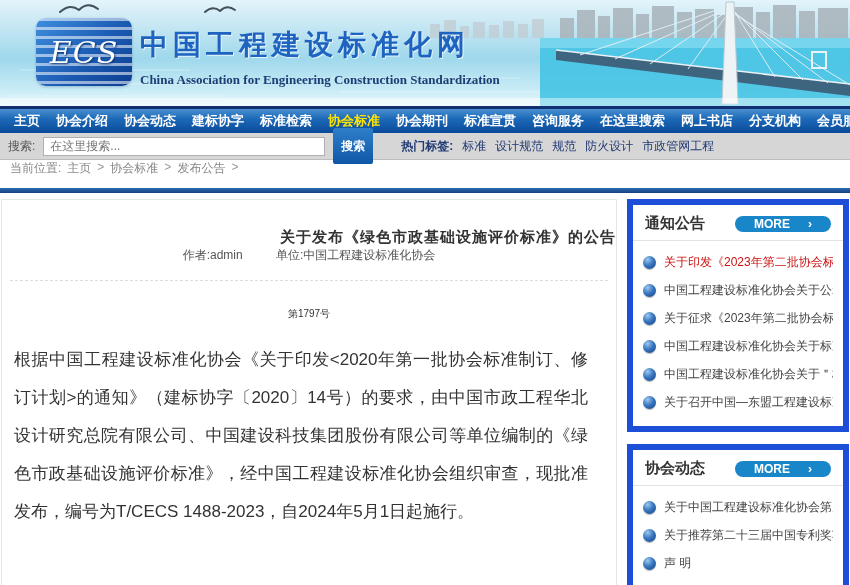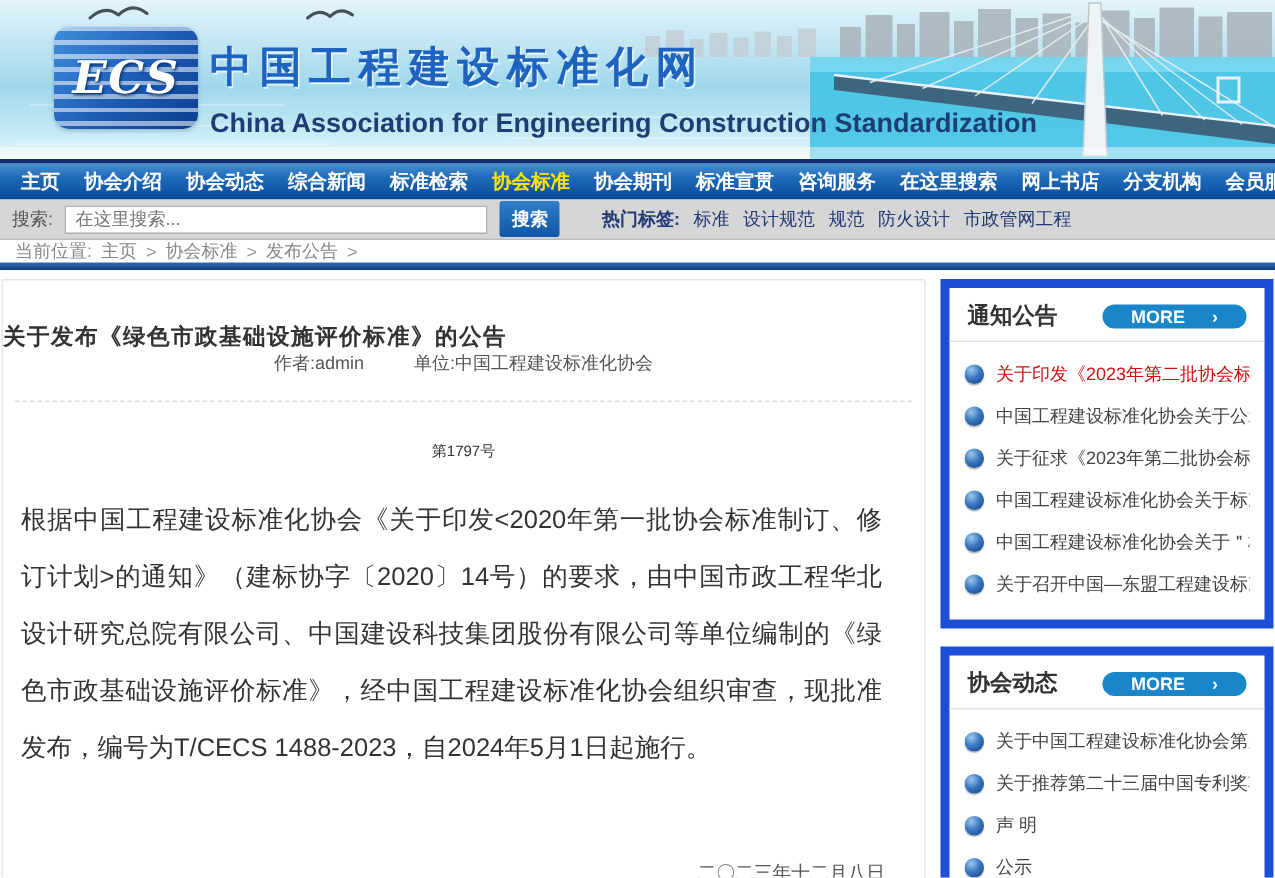--- a/index.html
+++ b/index.html
@@ -11,63 +11,63 @@
   .site-header { position:relative; height:106px; overflow:hidden;
     background:linear-gradient(180deg,#e3f4fb 0%,#bfe4f2 30%,#9fd8ec 55%,#c9ecf6 85%,#e9f7fb 100%); }
   .header-art { position:absolute; inset:0; }
   .logo { position:absolute; left:36px; top:18px; width:96px; height:68px;
     border-radius:10px;
     background:
       repeating-linear-gradient(180deg, rgba(255,255,255,.55) 0 3px, rgba(255,255,255,0) 3px 9px),
       linear-gradient(135deg,#3f8edd 0%,#1c5cb4 55%,#0b3e8f 100%);
     display:flex; align-items:center; justify-content:center;
     box-shadow:0 1px 3px rgba(0,40,90,.25); }
-  .logo-text { font-family:"DejaVu Serif",serif; font-weight:bold; font-style:italic;
+  .logo-text { font-family:"DejaVu Serif",serif; font-weight:normal; font-style:italic;
     font-size:30px; color:#ffffff; text-shadow:1px 1px 2px #0a3270; letter-spacing:1px; }
   .titles { position:absolute; left:140px; top:26px; }
   .site-title { font-family:Liberation Mono, monospace; font-weight:bold;
     font-size:28px; color:#1e63c0; letter-spacing:5px; text-shadow:1px 1px 0 rgba(255,255,255,.7); }
-  .site-subtitle { margin-top:8px; font-family:Liberation Sans, sans-serif;
-    font-weight:bold; font-size:18px; color:#1d3d74; }
+  .site-subtitle { margin-top:8px; font-family:Liberation Serif, serif;
+    font-weight:bold; font-size:13px; color:#1d3d74; }
 
   
   .main-nav { height:27px; display:flex; align-items:center; justify-content:space-between;
     padding:0 6px; border-top:3px solid #122f72;
     background:linear-gradient(180deg,#4a90d0 0%,#1d6ab8 40%,#0a4a9a 100%); }
   .nav-item { color:#ffffff; font-size:13px; font-weight:bold; text-decoration:none;
     padding:0 8px; white-space:nowrap; cursor:pointer; }
   .nav-item.active { color:#ffe400; }
   .nav-sep { width:1px; height:13px; background:#7fb4e4; opacity:.8; }
 
   
   .search-bar { height:27px; background:#d6d6d6; border-bottom:1px solid #bdbdbd;
     display:flex; align-items:center; padding:0 8px; }
   .search-label { font-size:12px; color:#555; margin-right:8px; }
   .search-input { width:282px; height:19px; border:1px solid #b0b0b0; background:#fff;
     font-size:12px; padding:0 6px; color:#333; }
-  .search-btn { margin-left:8px; width:40px; height:24px; border:none; cursor:pointer;
+  .search-btn { margin-left:8px; width:40px; height:36px; border:none; cursor:pointer;
     background:linear-gradient(180deg,#2e7ec9 0%,#0f57a7 100%); color:#fff;
     font-size:12px; font-weight:bold; border-radius:2px; line-height:18px; }
   .hot-tags { margin-left:28px; font-size:12px; color:#223a73; white-space:nowrap; display:flex; gap:9px; }
   .hot-label { font-weight:bold; }
   .hot-tag { color:#223a73; text-decoration:none; cursor:pointer; }
 
   
-  .breadcrumb { height:15px; display:flex; align-items:center; padding-left:10px;
+  .breadcrumb { height:28px; display:flex; padding-left:10px;
     font-size:12px; color:#888; gap:6px; background:#fff; }
   .crumb { color:#888; text-decoration:none; cursor:pointer; }
   .crumb-sep { color:#999; }
 
   .blue-divider { height:5px; background:linear-gradient(180deg,#2f6cb3 0%,#143f80 100%); }
 
   
   .content-wrap { display:flex; gap:10px; padding:6px 1px 0 1px; align-items:flex-start; }
   .article-box { width:616px; min-height:332px; background:#fff; border:1px solid #e7e7e7;
     padding-top:28px; position:relative; }
-  .article-title { text-align:left; font-size:15px; font-weight:bold; color:#333; letter-spacing:1px; }
+  .article-title { text-align:right; font-size:15px; font-weight:bold; color:#333; letter-spacing:1px; }
   .article-meta { text-align:center; font-size:12px; color:#555; }
   .article-meta span { margin:0 15px; }
   .dashed-divider { border-bottom:1px dashed #ddd; margin:16px 8px 0 8px; }
   .doc-number { text-align:center; margin-top:26px; font-size:10px; color:#333; }
   .article-body { margin:20px 28px 0 12px; font-size:17px; line-height:38px;
     color:#333; text-align:justify; }
   .article-date { text-align:right; margin:56px 26px 20px 0; font-size:12.5px; color:#555; }
 
   
   .sidebar { width:222px; display:flex; flex-direction:column; gap:12px; }
@@ -168,21 +168,21 @@
     </div>
   </header>
 
   <nav class="main-nav">
     <a class="nav-item">主页</a>
       <span class="nav-sep"></span>
     <a class="nav-item">协会介绍</a>
       <span class="nav-sep"></span>
     <a class="nav-item">协会动态</a>
       <span class="nav-sep"></span>
-    <a class="nav-item">综合新闻</a>
+    <a class="nav-item">建标协字</a>
       <span class="nav-sep"></span>
     <a class="nav-item">标准检索</a>
       <span class="nav-sep"></span>
     <a class="nav-item active">协会标准</a>
       <span class="nav-sep"></span>
     <a class="nav-item">协会期刊</a>
       <span class="nav-sep"></span>
     <a class="nav-item">标准宣贯</a>
       <span class="nav-sep"></span>
     <a class="nav-item">咨询服务</a>

